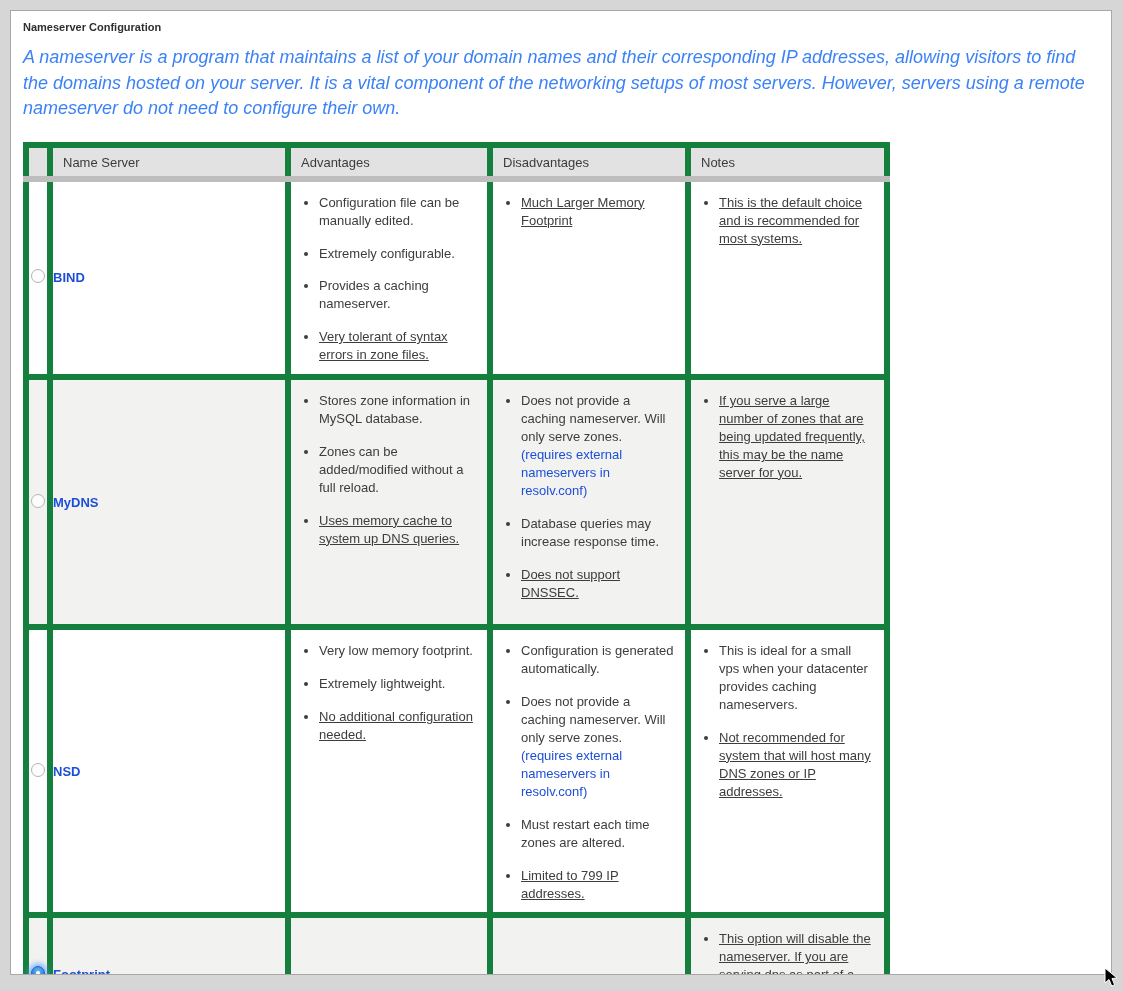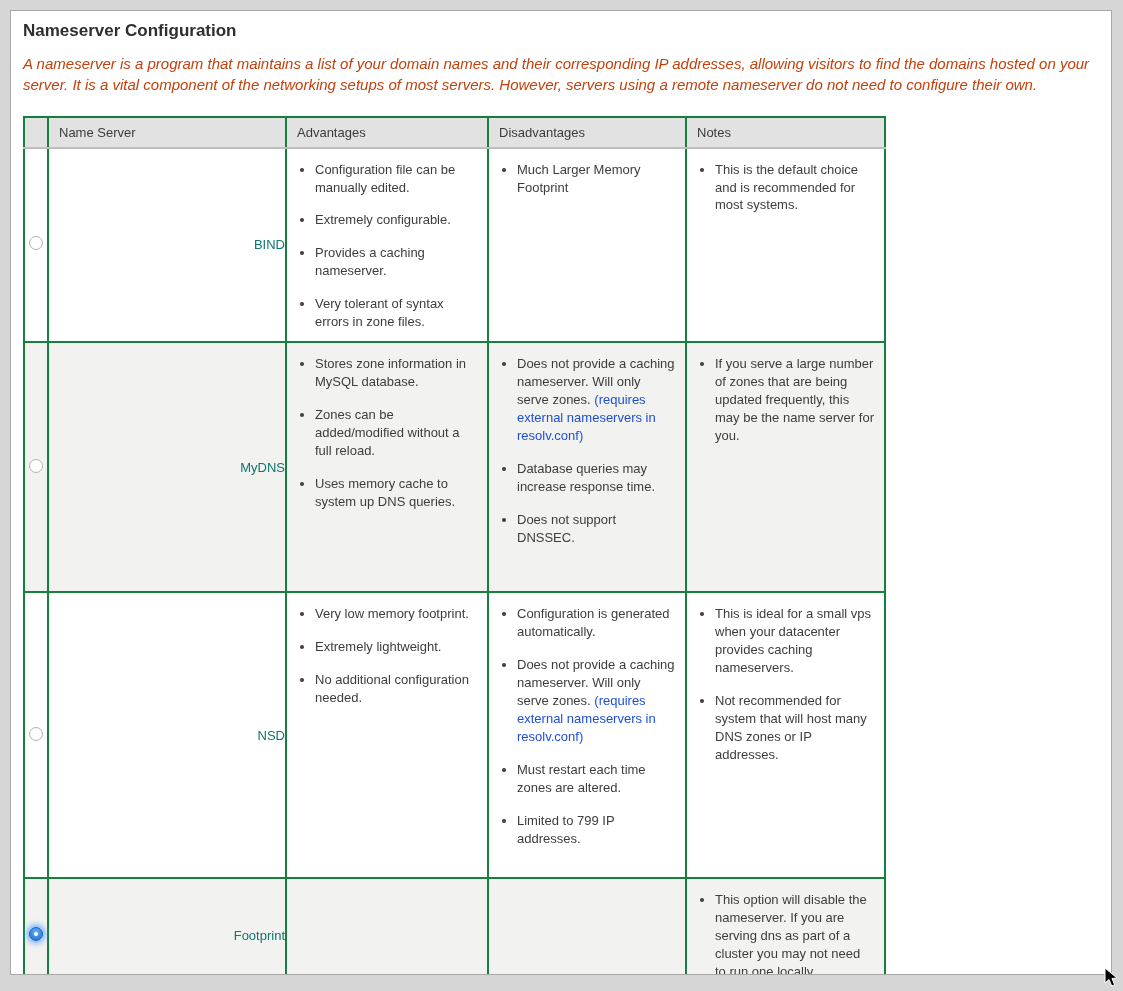--- a/index.html
+++ b/index.html
@@ -14,83 +14,83 @@
   .content {
     position: absolute;
     left: 10px; top: 10px;
     width: 1102px; height: 965px;
     background: #ffffff;
     border: 1px solid #a8a8a8;
     padding: 10px 12px;
     overflow: hidden;
   }
   .page-title {
-    font-size: 17px;
+    font-size: 11px;
     font-weight: bold;
     color: #2e2e2e;
     margin: 0 0 12px 0;
   }
   .page-description {
     font-style: italic;
-    font-size: 15px;
+    font-size: 18px;
     line-height: 1.42;
-    color: #c2410c;
+    color: #3b82f6;
     margin-bottom: 20px;
     max-width: 1076px;
   }
   .page-instruction {
     font-size: 13px;
     color: #3d3d3d;
     margin-bottom: 18px;
   }
   table.ns-table {
     border-collapse: collapse;
     table-layout: fixed;
     width: 861px;
     font-size: 13px;
   }
   .ns-table col.c-radio { width: 24px; }
   .ns-table col.c-name  { width: 238px; }
   .ns-table col.c-adv   { width: 202px; }
   .ns-table col.c-dis   { width: 198px; }
   .ns-table col.c-notes { width: 199px; }
   .ns-table th, .ns-table td {
-    border: 2px solid #15803d;
+    border: 6px solid #15803d;
     vertical-align: top;
     text-align: left;
   }
   .ns-table thead th {
     background: #e2e2e2;
     border-bottom-color: #bdbdbd;
     font-weight: normal;
     color: #3b3b3b;
     height: 31px;
     padding: 7px 10px 6px 10px;
     font-size: 13px;
   }
   .ns-table tbody tr:nth-child(even) td { background: #f2f2f1; }
   .ns-table td.cell-radio {
     text-align: center;
     vertical-align: middle;
     padding: 0;
   }
   .ns-table td.cell-name {
-    text-align: right;
+    text-align: left;
     vertical-align: middle;
-    font-weight: normal;
-    color: #0f766e;
+    font-weight: bold;
+    color: #1d4ed8;
   }
   .ns-table td.cell-list { padding: 12px 10px 10px 12px; }
   .ns-table ul { margin: 0; padding-left: 16px; }
   .ns-table li {
     margin-bottom: 15px;
     line-height: 1.38;
     color: #3d3d3d;
   }
-  .ns-table li:last-child { margin-bottom: 0; }
+  .ns-table li:last-child { margin-bottom: 0; text-decoration: underline; }
   .ns-table a {
     color: #1d4ed8;
     text-decoration: none;
   }
   tr.row-bind   td { min-height: 0; }
   tr.row-height-0 td { height: 192px; margin-top: 36px; }
   tr.row-height-1 td { height: 250px; }
   tr.row-height-2 td { height: 286px; }
   tr.row-height-3 td { height: 114px; }
 

